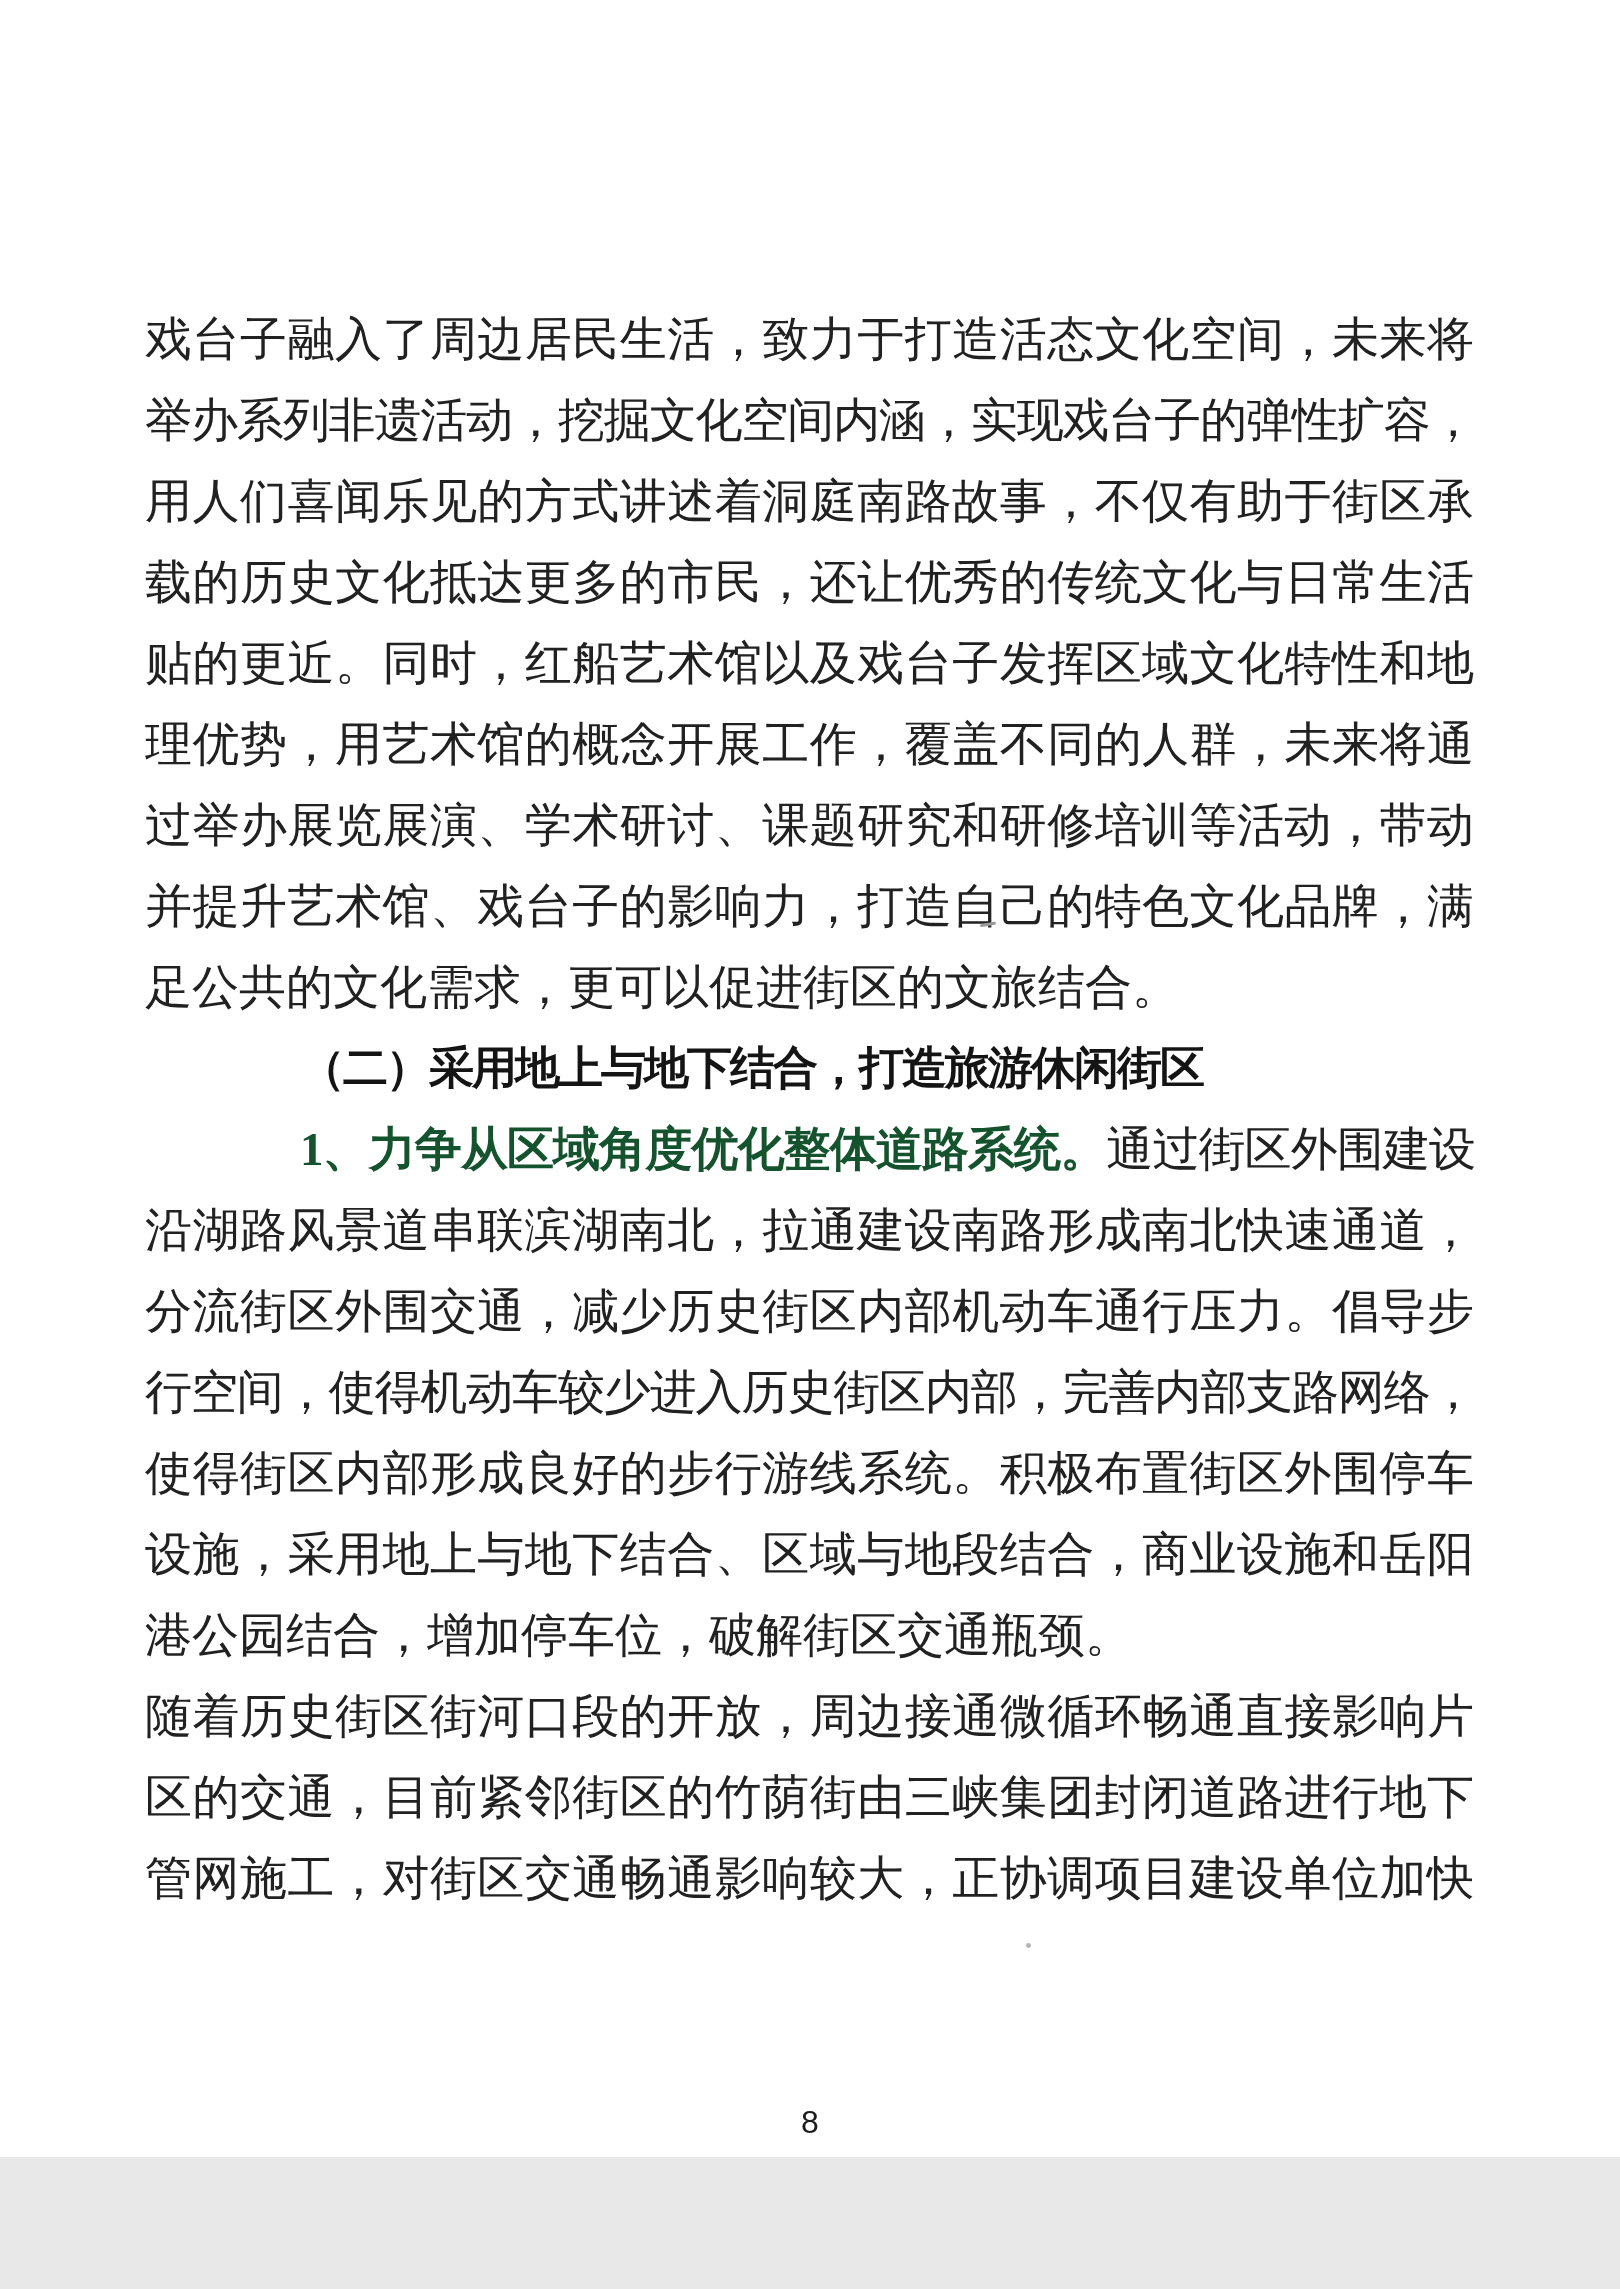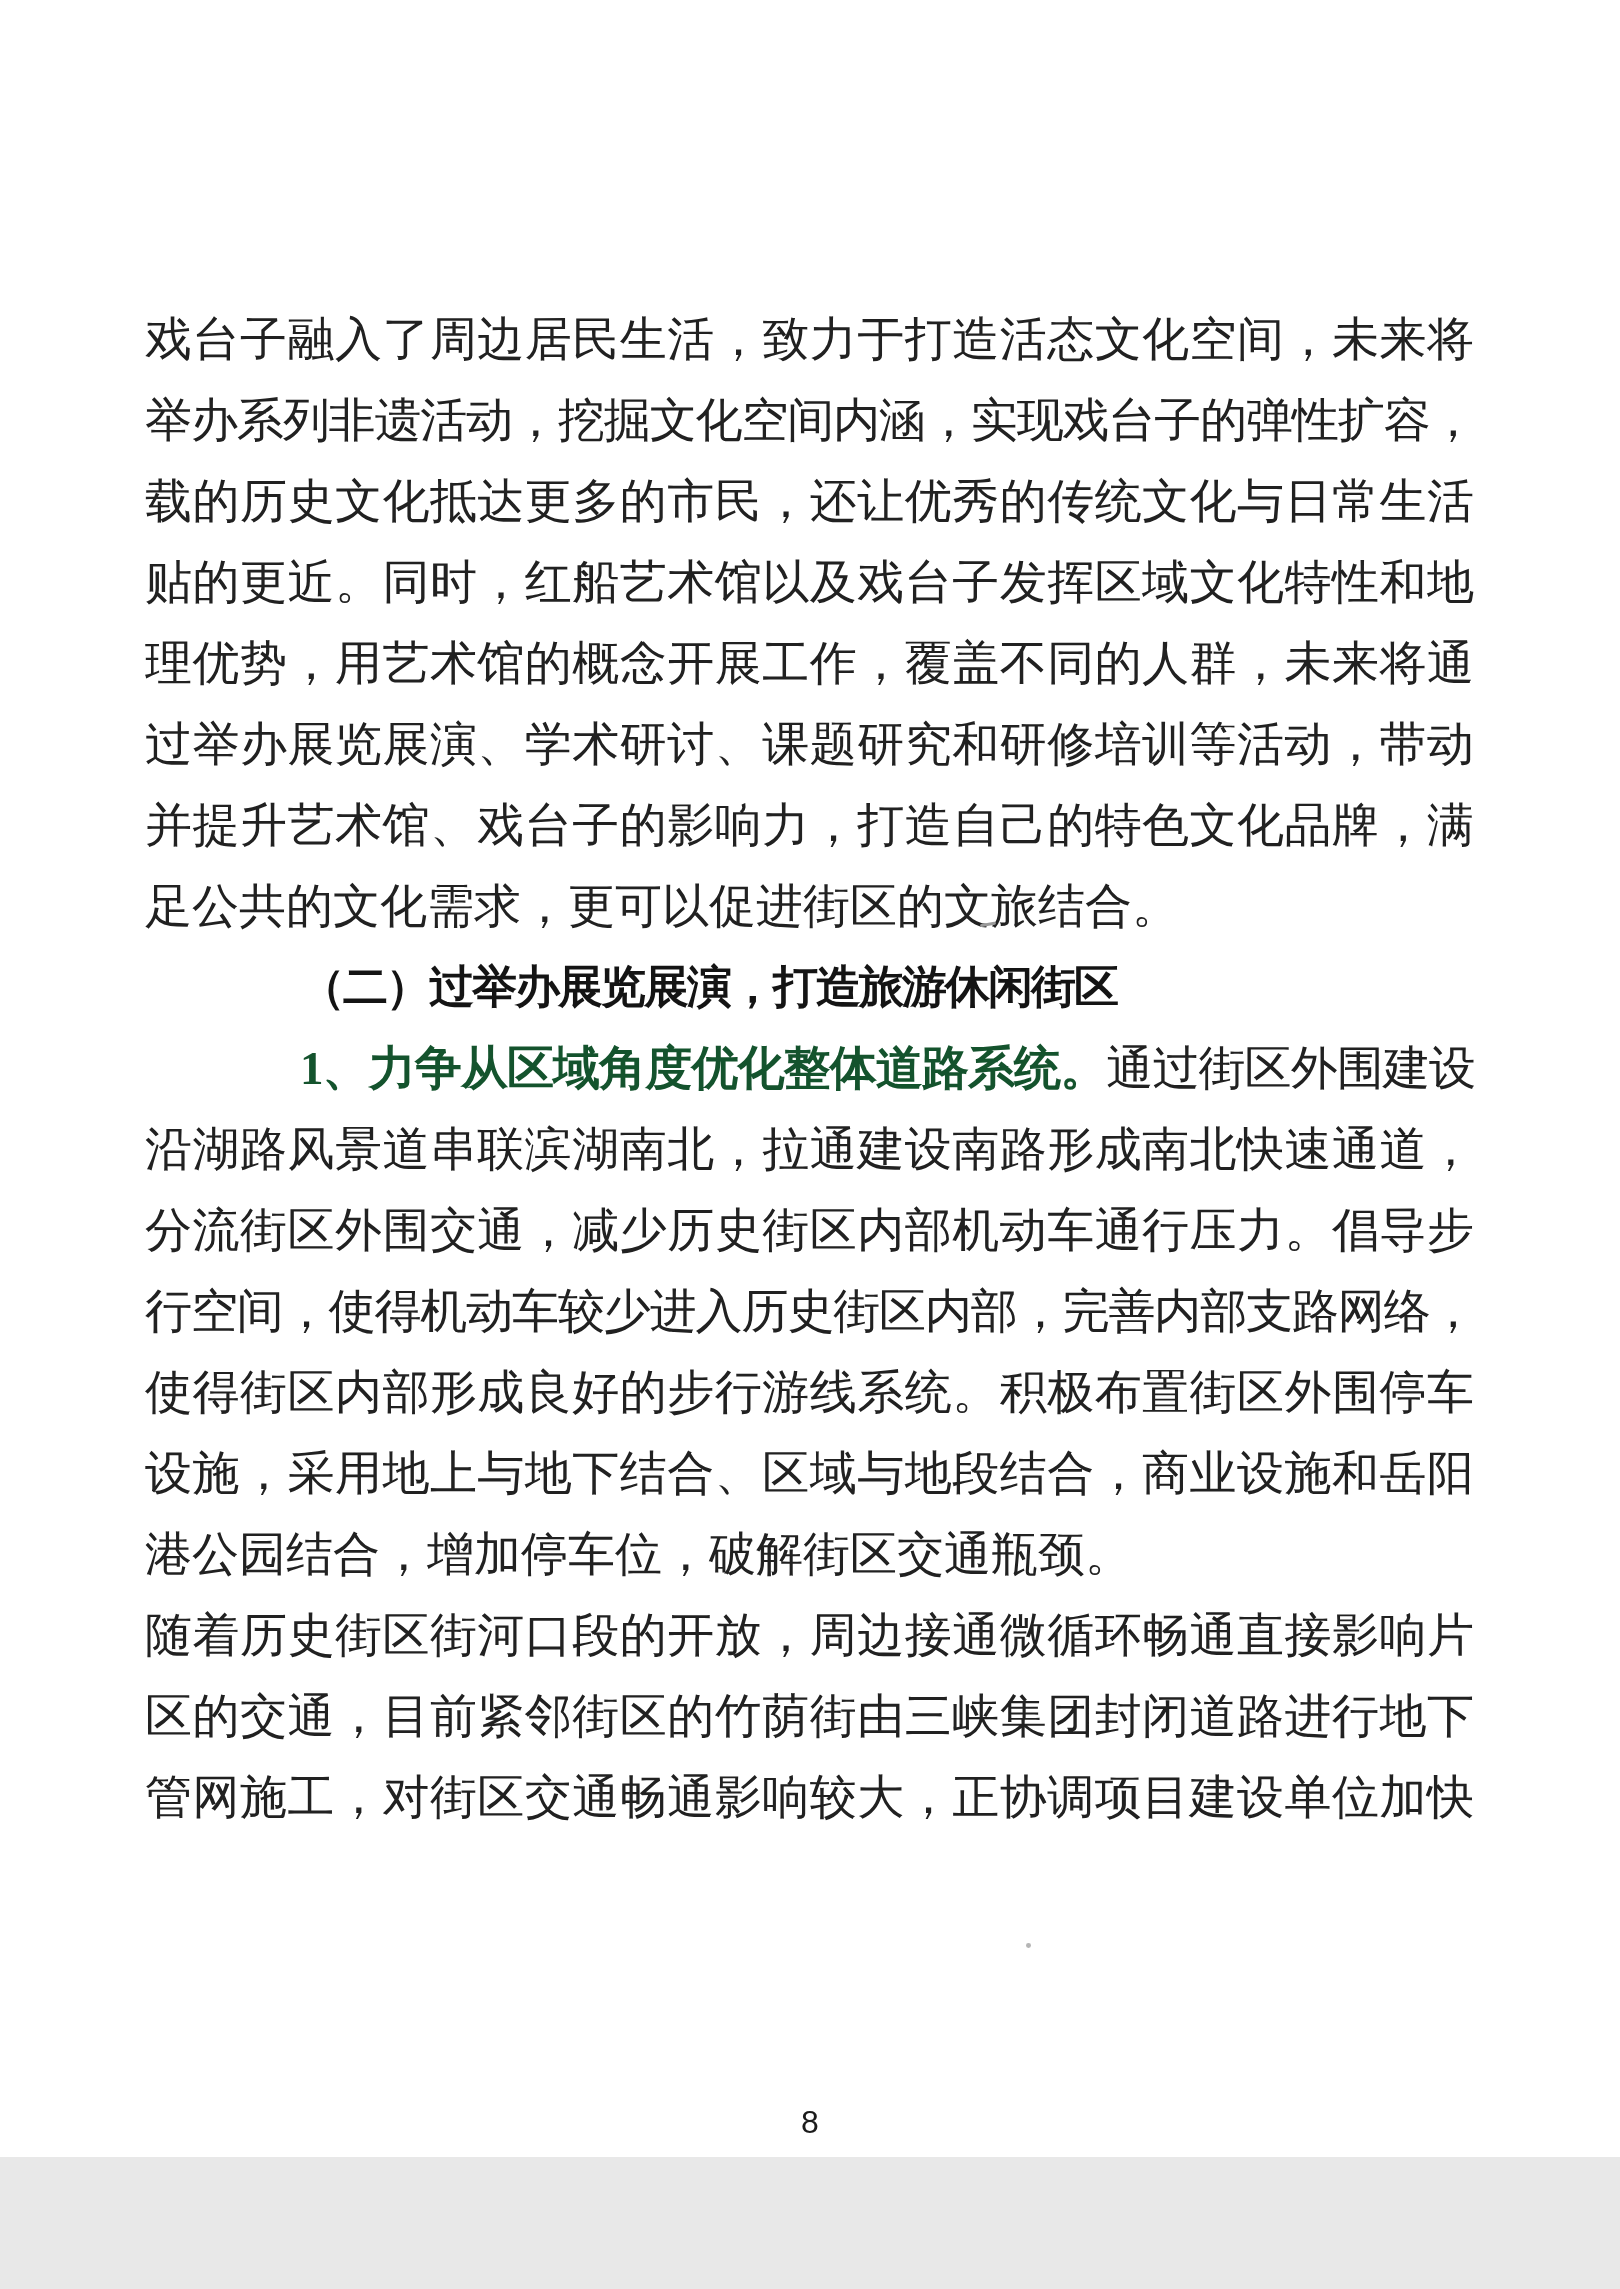--- a/index.html
+++ b/index.html
@@ -70,28 +70,29 @@
 </style>
 </head>
 <body>
 
 <div class="page">
 
   <div class="text-block">
 
     <div class="line">戏台子融入了周边居民生活，致力于打造活态文化空间，未来将</div>
     <div class="line tight">举办系列非遗活动，挖掘文化空间内涵，实现戏台子的弹性扩容，</div>
+    <div class="line">用人们喜闻乐见的方式讲述着洞庭南路故事，不仅有助于街区承</div>
     <div class="line">载的历史文化抵达更多的市民，还让优秀的传统文化与日常生活</div>
     <div class="line">贴的更近。同时，红船艺术馆以及戏台子发挥区域文化特性和地</div>
     <div class="line">理优势，用艺术馆的概念开展工作，覆盖不同的人群，未来将通</div>
     <div class="line">过举办展览展演、学术研讨、课题研究和研修培训等活动，带动</div>
     <div class="line">并提升艺术馆、戏台子的影响力，打造自己的特色文化品牌，满</div>
     <div class="line endline">足公共的文化需求，更可以促进街区的文旅结合。</div>
 
-    <div class="line heading">（二）过举办展览展演，打造旅游休闲街区</div>
+    <div class="line heading">（二）采用地上与地下结合，打造旅游休闲街区</div>
 
     <div class="line lead"><span class="bold">1、力争从区域角度优化整体道路系统。</span><span>通过街区外围建设</span></div>
 
     <div class="line">沿湖路风景道串联滨湖南北，拉通建设南路形成南北快速通道，</div>
     <div class="line">分流街区外围交通，减少历史街区内部机动车通行压力。倡导步</div>
     <div class="line tight">行空间，使得机动车较少进入历史街区内部，完善内部支路网络，</div>
     <div class="line">使得街区内部形成良好的步行游线系统。积极布置街区外围停车</div>
     <div class="line">设施，采用地上与地下结合、区域与地段结合，商业设施和岳阳</div>
     <div class="line endline">港公园结合，增加停车位，破解街区交通瓶颈。</div>
 

